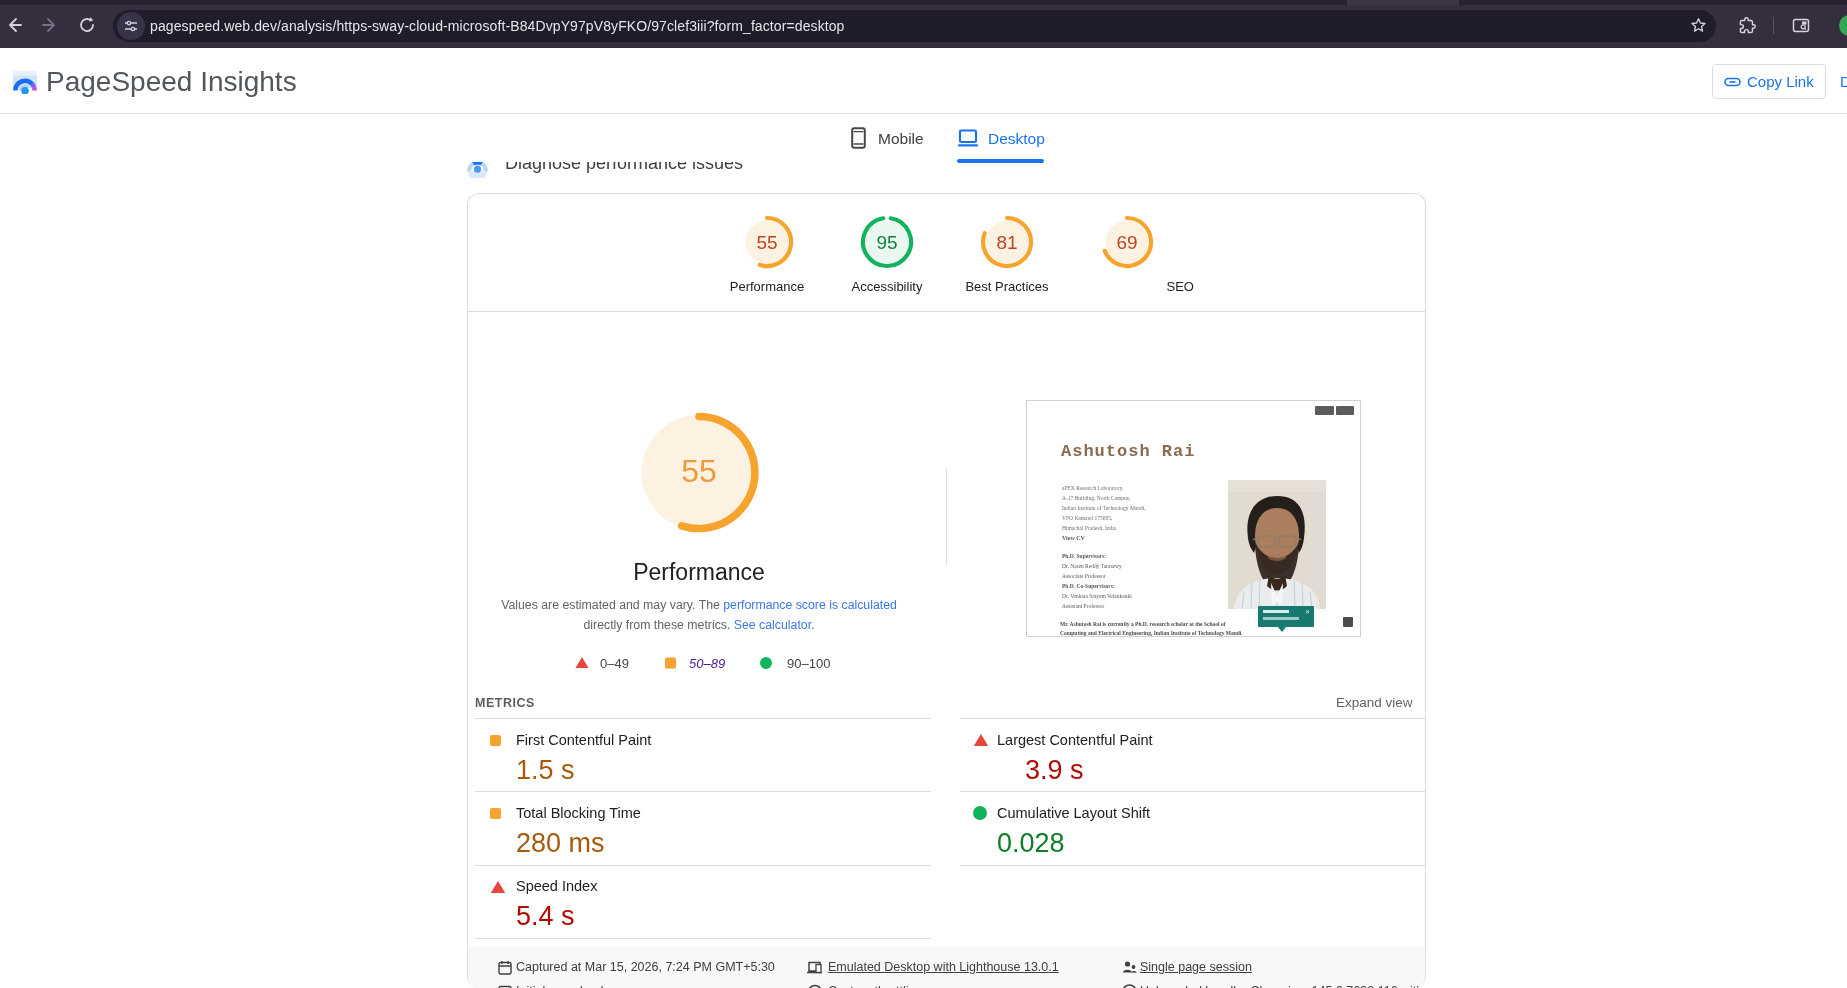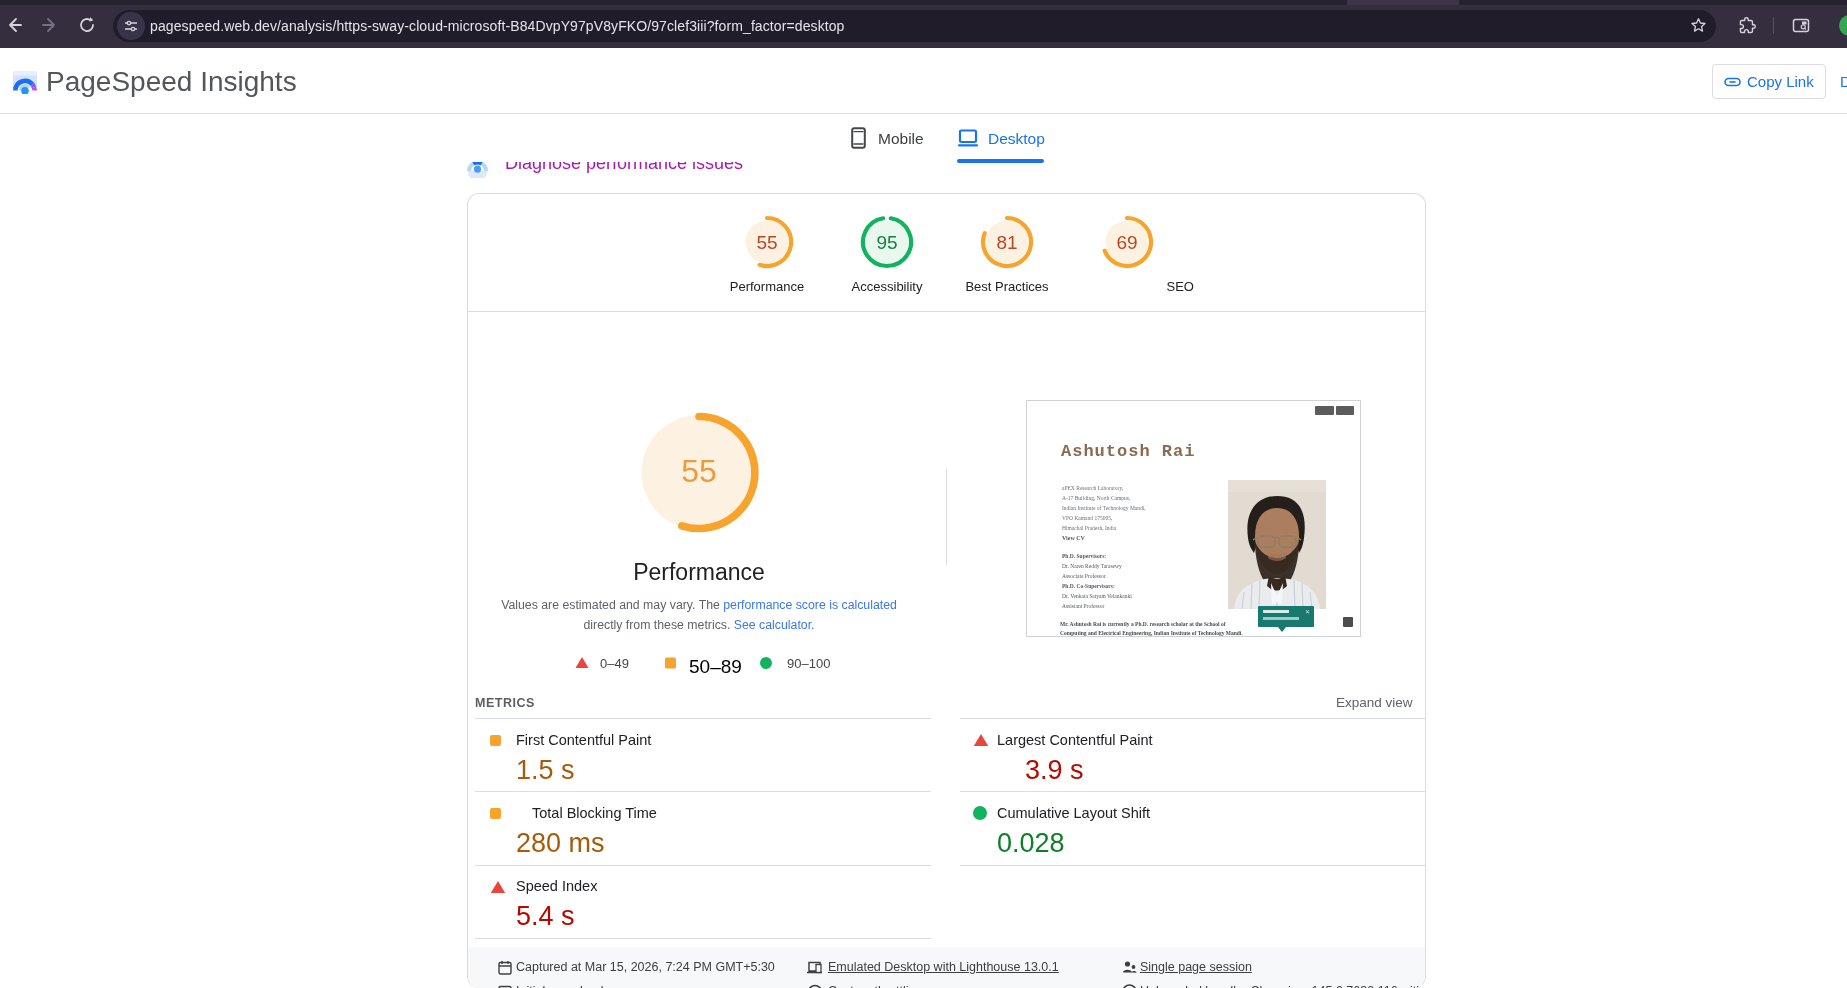--- a/index.html
+++ b/index.html
@@ -76,21 +76,21 @@
   <div class="abs" style="left:1747px;top:25px;font-size:15px;color:#1a73e8;">Copy Link</div>
   <div class="abs" style="left:1840px;top:25px;font-size:15px;color:#1a73e8;">Docs</div>
 </div>
 
 <svg class="abs" style="left:466px;top:155px" width="23" height="23" viewBox="0 0 26 25">
     <path d="M2 17.5 A11 11 0 0 0 24 17.5 Z" fill="#dce9fb"></path>
     <path d="M3.4 17.5 A9.6 9.6 0 0 1 22.6 17.5" fill="none" stroke="#b9d3f9" stroke-width="4.6"></path>
     <path d="M8.2 9.2 A9.6 9.6 0 0 1 17.8 9.2" fill="none" stroke="#1a6ef3" stroke-width="4.6"></path>
     <circle cx="13" cy="15.5" r="4" fill="#4a9af2"></circle>
 </svg>
-<div class="abs" style="left:505px;top:153px;font-size:18px;color:#a21caf;">Diagnose performance issues</div>
+<div class="abs" style="left:505px;top:153px;font-size:18px;color:#404040;">Diagnose performance issues</div>
 
 <div class="abs" style="left:0;top:114px;width:1847px;height:48px;background:#fff;z-index:5;">
   <svg class="abs" style="left:851px;top:13px" width="15" height="22" viewBox="0 0 15 22">
     <rect x="1.2" y="1.2" width="12.6" height="19.6" rx="2" fill="none" stroke="#44474a" stroke-width="2"></rect>
     <path d="M2.5 17 H12.5 M2.5 4.6 H12.5" stroke="#44474a" stroke-width="1.4"></path>
   </svg>
   <div class="abs" style="left:878px;top:16px;font-size:15.5px;color:#3c4043;">Mobile</div>
   <svg class="abs" style="left:957px;top:15px" width="22" height="18" viewBox="0 0 22 18">
     <rect x="3" y="1.5" width="16" height="11.5" rx="1.2" fill="none" stroke="#1a73e8" stroke-width="2.2"></rect>
     <rect x="1" y="15.2" width="20" height="2.4" rx="1" fill="#1a73e8"></rect>
@@ -129,21 +129,21 @@
   </svg>
   <div class="abs" style="left:131px;top:365px;width:200px;text-align:center;font-size:23px;color:#212121;">Performance</div>
   <div class="abs" style="left:11px;top:401px;width:440px;text-align:center;font-size:12.3px;line-height:20px;color:#5f6368;white-space:nowrap;">Values are estimated and may vary. The <span style="color:#3b78e7;">performance score is calculated</span><br>directly from these metrics. <span style="color:#3b78e7;">See calculator.</span></div>
 
   <svg class="abs" style="left:106px;top:461px" width="260" height="16" viewBox="0 0 260 16">
     <path d="M8 2 L14.5 13 L1.5 13 Z" fill="#e8453c"></path>
     <rect x="91" y="2.5" width="11" height="11" rx="1.5" fill="#f6a42d"></rect>
     <circle cx="192" cy="8" r="6" fill="#12b35e"></circle>
   </svg>
   <div class="abs" style="left:132px;top:462px;font-size:13px;color:#444746;">0–49</div>
-  <div class="abs" style="left:221px;top:462px;font-size:19px;color:#000000;">50–89</div>
+  <div class="abs" style="left:221px;top:462px;font-size:13px;color:#4c1d95;font-style:italic;">50–89</div>
   <div class="abs" style="left:319px;top:462px;font-size:13px;color:#444746;">90–100</div>
 
   <div class="abs" style="left:478px;top:275px;width:1px;height:96px;background:#dadce0;"></div>
 
   <div class="abs" style="left:558px;top:206px;width:335px;height:237px;border:1px solid #cfd1d4;background:#fff;">
 
     <div class="abs" style="left:288px;top:5px;width:19px;height:9px;background:#5c5c5c;border-radius:1px;"></div>
     <div class="abs" style="left:309px;top:5px;width:18px;height:9px;background:#5c5c5c;border-radius:1px;"></div>
 
     <div class="abs" style="left:34px;top:41px;font-family:'Liberation Mono',monospace;font-size:17px;font-weight:bold;color:#8a6a50;letter-spacing:1px;">Ashutosh Rai</div>
@@ -194,21 +194,21 @@
   <svg class="abs" style="left:505px;top:539px" width="16" height="14" viewBox="0 0 16 14">
       <path d="M8 1 L15.2 13 L0.8 13 Z" fill="#e8453c"></path>
     </svg>
   <div class="abs" style="left:529px;top:538px;font-size:14.5px;color:#202124;">Largest Contentful Paint</div>
   <div class="abs" style="left:529px;top:561px;font-size:27px;color:#b20b00;margin-left:28px;">3.9 s</div>
 
   <div class="abs" style="left:7px;top:597px;width:456px;height:1px;background:#dadce0;"></div>
   <div class="abs" style="left:492px;top:597px;width:467px;height:1px;background:#dadce0;"></div>
 
   <div class="abs" style="left:22px;top:614px;width:11px;height:11px;background:#f6a42d;border-radius:2px;"></div>
-  <div class="abs" style="left:64px;top:611px;font-size:14.5px;color:#202124;">Total Blocking Time</div>
+  <div class="abs" style="left:48px;top:611px;font-size:14.5px;color:#202124;">Total Blocking Time</div>
   <div class="abs" style="left:48px;top:634px;font-size:27px;color:#a85a0a;">280 ms</div>
   <div class="abs" style="left:505px;top:612px;width:14px;height:14px;background:#12b35e;border-radius:50%;"></div>
   <div class="abs" style="left:529px;top:611px;font-size:14.5px;color:#202124;">Cumulative Layout Shift</div>
   <div class="abs" style="left:529px;top:634px;font-size:27px;color:#0d8027;">0.028</div>
 
   <div class="abs" style="left:7px;top:671px;width:456px;height:1px;background:#dadce0;"></div>
   <div class="abs" style="left:492px;top:671px;width:467px;height:1px;background:#dadce0;"></div>
 
   <svg class="abs" style="left:22px;top:686px" width="16" height="14" viewBox="0 0 16 14">
       <path d="M8 1 L15.2 13 L0.8 13 Z" fill="#e8453c"></path>

